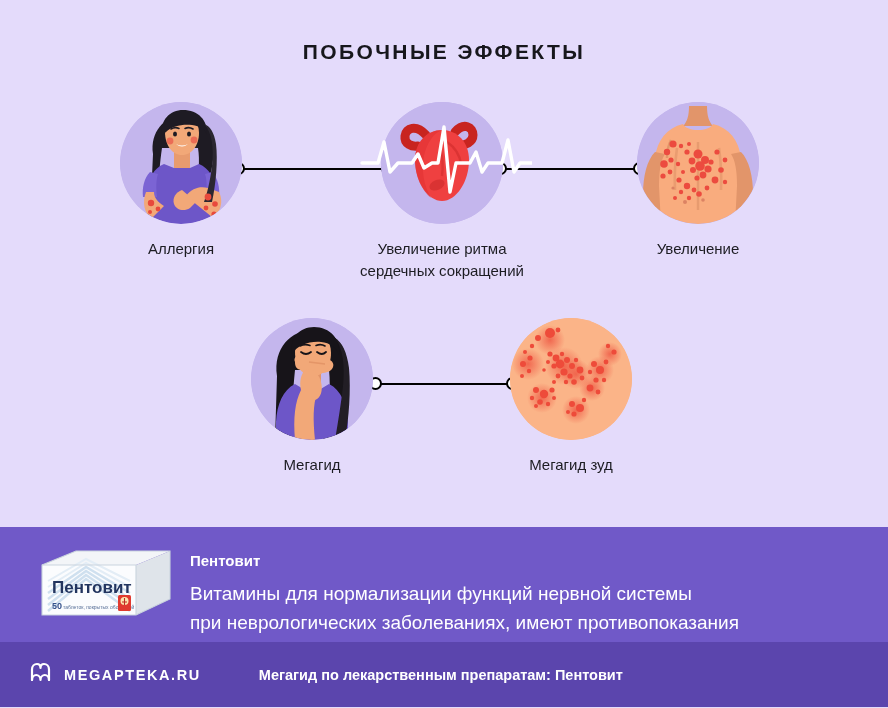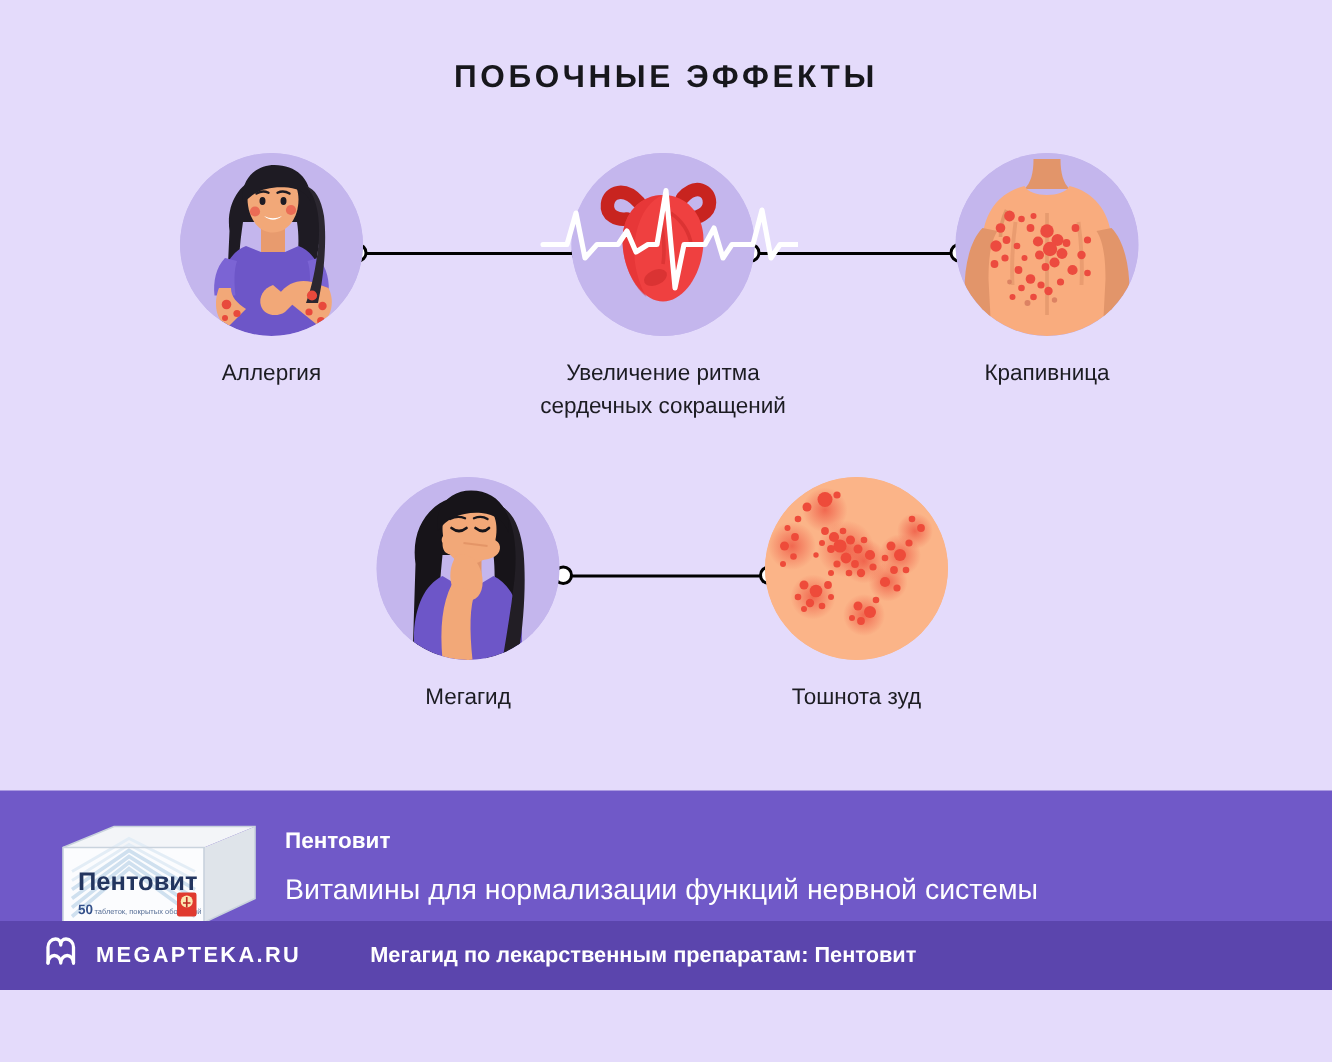--- a/index.html
+++ b/index.html
@@ -112,41 +112,41 @@
   .banner-desc {
     font-size: 19px;
     line-height: 1.55;
     white-space: pre-line;
   }
 
   
   .footer {
     position: absolute;
     left: 0;
-    top: 614px;
+    top: 642px;
     width: 888px;
-    height: 46px;
+    height: 65px;
     background: #5b45ad;
     display: flex;
     align-items: center;
   }
   .footer-logo {
     display: flex;
     align-items: center;
     margin-left: 28px;
   }
   .footer-brand {
     margin-left: 11px;
     color: #fff;
     font-size: 14.5px;
     font-weight: bold;
     letter-spacing: 1.6px;
   }
   .footer-caption {
-    margin-left: 46px;
+    margin-left: 58px;
     color: #fff;
     font-size: 14.5px;
     font-weight: bold;
   }
 </style>
 </head>
 <body>
 
 <div class="page">
 
@@ -305,21 +305,21 @@
               <circle cx="38" cy="96" r="2"></circle>
           </g>
           <g fill="#d5795d" opacity="0.8">
             <circle cx="48" cy="100" r="2"></circle>
               <circle cx="66" cy="98" r="1.8"></circle>
               <circle cx="36" cy="86" r="1.6"></circle>
           </g>
         </g>
       </svg>
     </div>
-    <div class="node-label">Крапивница</div>
+    <div class="node-label">Увеличение</div>
   </div>
 
   <div class="node" style="left:222px; top:318px; width:180px;">
     <div class="circle" style="width:122px;height:122px;">
       <svg width="122" height="122" viewBox="0 0 122 122">
         <defs>
             <clipPath id="cl4">
               <circle cx="61" cy="61" r="61"></circle>
             </clipPath>
           </defs>
@@ -427,21 +427,21 @@
               <circle cx="70" cy="90" r="4"></circle>
               <circle cx="64" cy="96" r="2.6"></circle>
             <circle cx="74" cy="82" r="2.2"></circle>
               <circle cx="58" cy="94" r="2"></circle>
             <circle cx="104" cy="34" r="2.6"></circle>
               <circle cx="98" cy="28" r="2.2"></circle>
           </g>
         </g>
       </svg>
     </div>
-    <div class="node-label">Тошнота зуд</div>
+    <div class="node-label">Мегагид зуд</div>
   </div>
 
   <div class="banner">
 
     <div class="banner-box">
       <svg width="145" height="82" viewBox="0 0 145 82">
 
         <path d="M14 16 L48 2 L142 2 L108 16 Z" fill="#f3f5f8"></path>
 
         <path d="M108 16 L142 2 L142 50 L108 66 Z" fill="#dfe4ea"></path>

